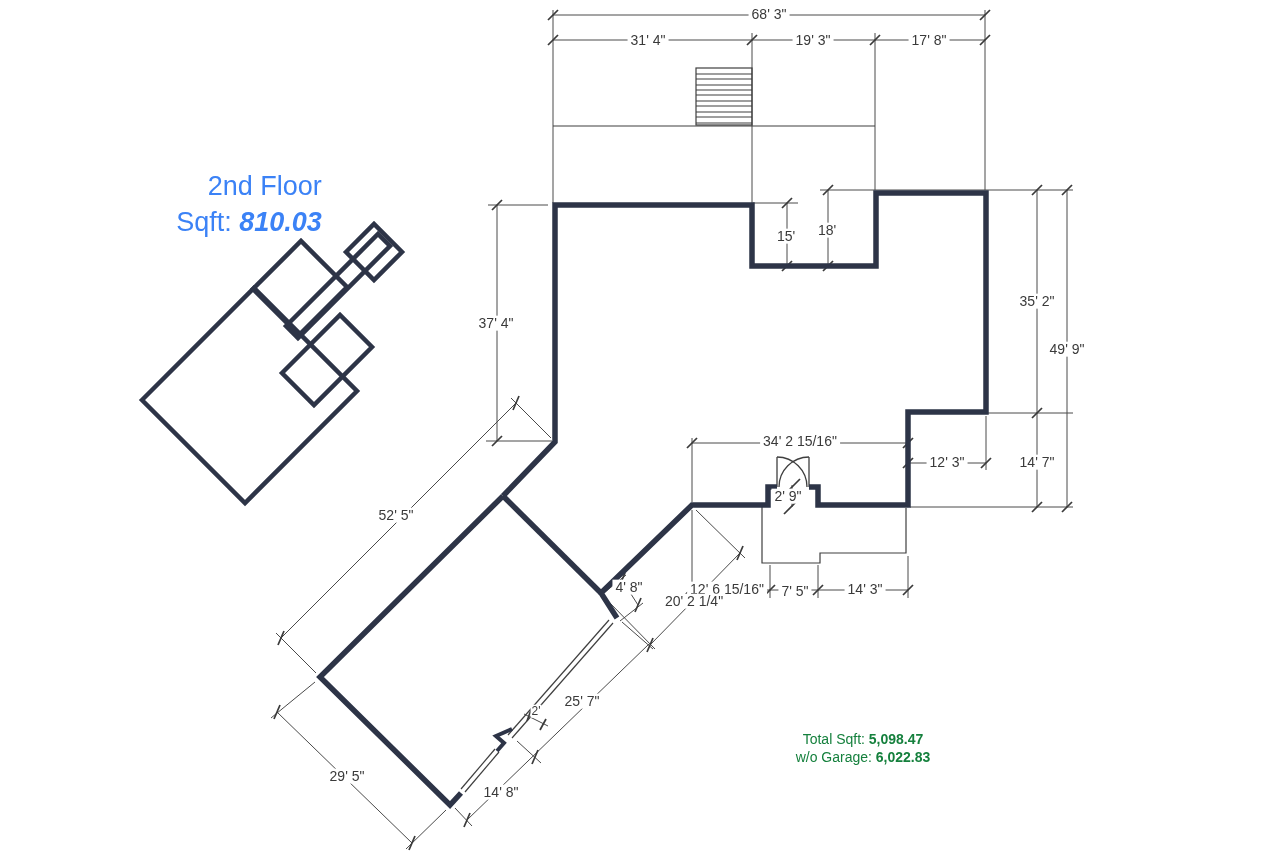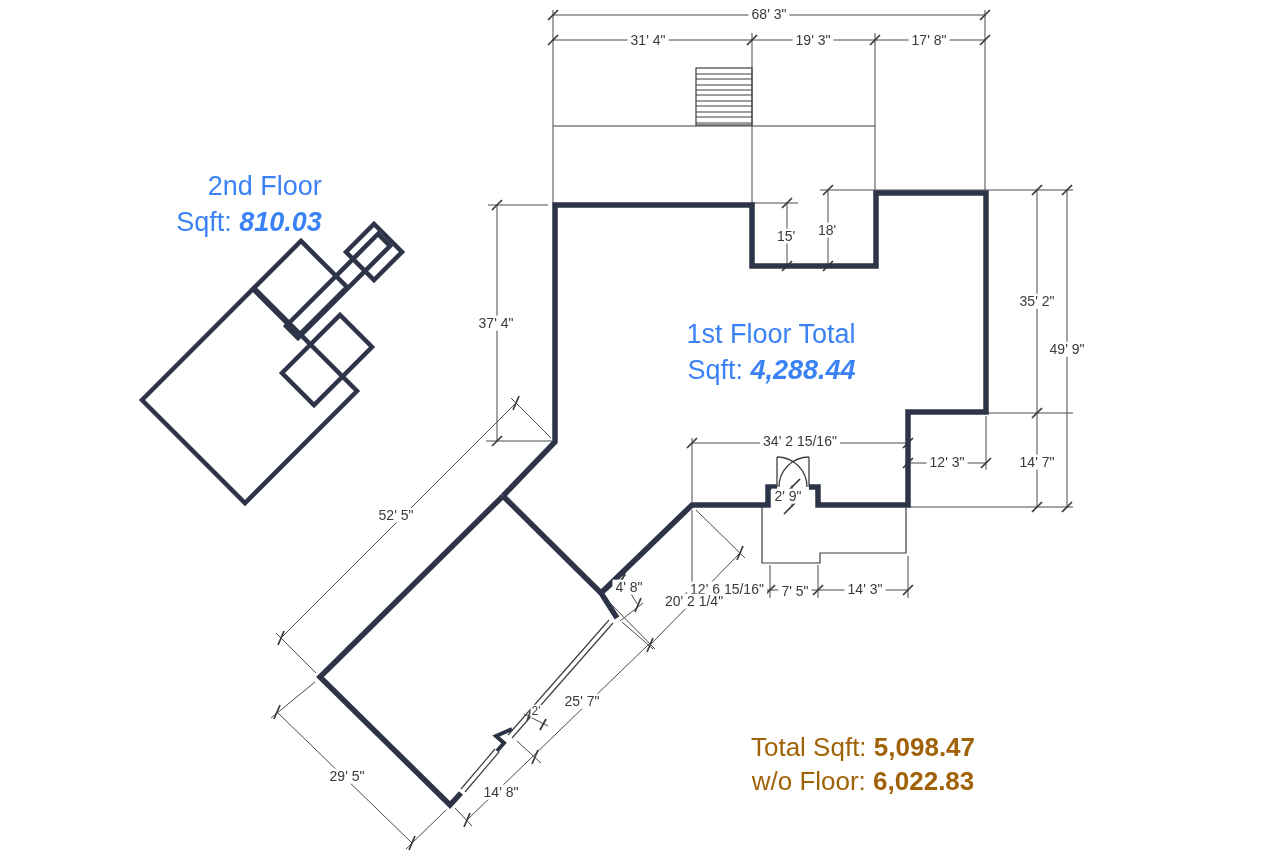--- a/index.html
+++ b/index.html
@@ -5,22 +5,22 @@
   html,body{margin:0;padding:0;background:#ffffff;width:1280px;height:853px;overflow:hidden;
     font-family:"Liberation Sans",sans-serif;}
   .stage{position:relative;width:1280px;height:853px;background:#fff;}
   svg{position:absolute;left:0;top:0;}
   .dim{position:absolute;transform:translate(-50%,-50%);font-size:14px;color:#3a3a3a;
        background:#fff;padding:0 3px;white-space:nowrap;line-height:1.05;}
   .dim.tiny{font-size:12px;padding:0 1px;}
   .arealabel{position:absolute;transform:translate(-50%,0);text-align:right;color:#3b82f6;
        font-size:27px;line-height:1.35;white-space:nowrap;}
   .arealabel b{font-weight:bold;font-style:italic;}
-  .totals{position:absolute;transform:translate(-50%,0);text-align:center;color:#a16207;
-       font-size:26px;line-height:1.32;white-space:nowrap;}
+  .totals{position:absolute;transform:translate(-50%,0);text-align:center;color:#15803d;
+       font-size:14px;line-height:1.32;white-space:nowrap;}
 </style>
 </head>
 <body>
 
 <div class="stage">
 
 <svg width="1280" height="853" viewBox="0 0 1280 853">
 
   <g stroke="#4a4a4a" stroke-width="1" fill="none">
     <line x1="553" y1="10" x2="553" y2="203"></line>
@@ -191,24 +191,20 @@
   <div class="dim" style="left:582px;top:701px">25' 7"</div>
   <div class="dim" style="left:501px;top:792px">14' 8"</div>
   <div class="dim" style="left:347px;top:776px">29' 5"</div>
   <div class="dim tiny" style="left:536px;top:711px">2'</div>
 
   <div class="arealabel" style="left:249px;top:168px">
     <div>2nd Floor</div>
     <div><span>Sqft:</span>&nbsp;<b>810.03</b></div>
   </div>
 
-  <div class="arealabel" style="left:771px;top:316px">
-    <div>1st Floor Total</div>
-    <div><span>Sqft:</span>&nbsp;<b>4,288.44</b></div>
-  </div>
 
 
   <div class="totals" style="left:863px;top:730px">
     <div><span>Total Sqft:</span>&nbsp;<b>5,098.47</b></div>
-    <div><span>w/o Floor:</span>&nbsp;<b>6,022.83</b></div>
+    <div><span>w/o Garage:</span>&nbsp;<b>6,022.83</b></div>
   </div>
 
 </div>
 
 </body></html>

